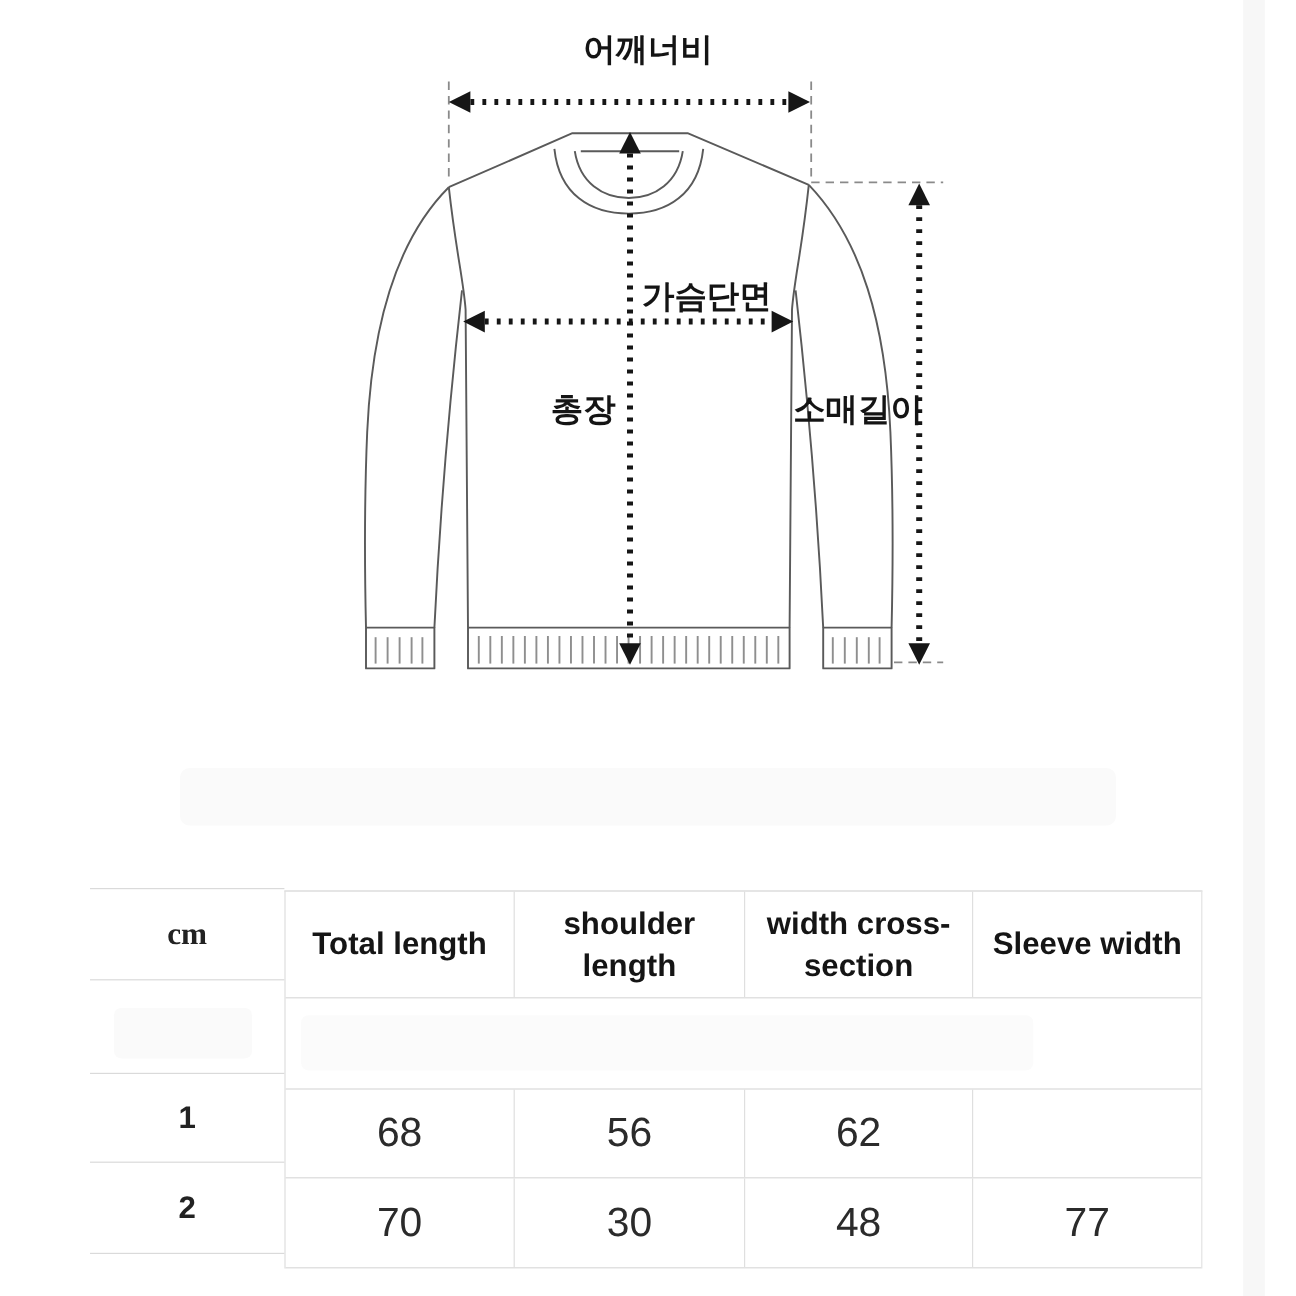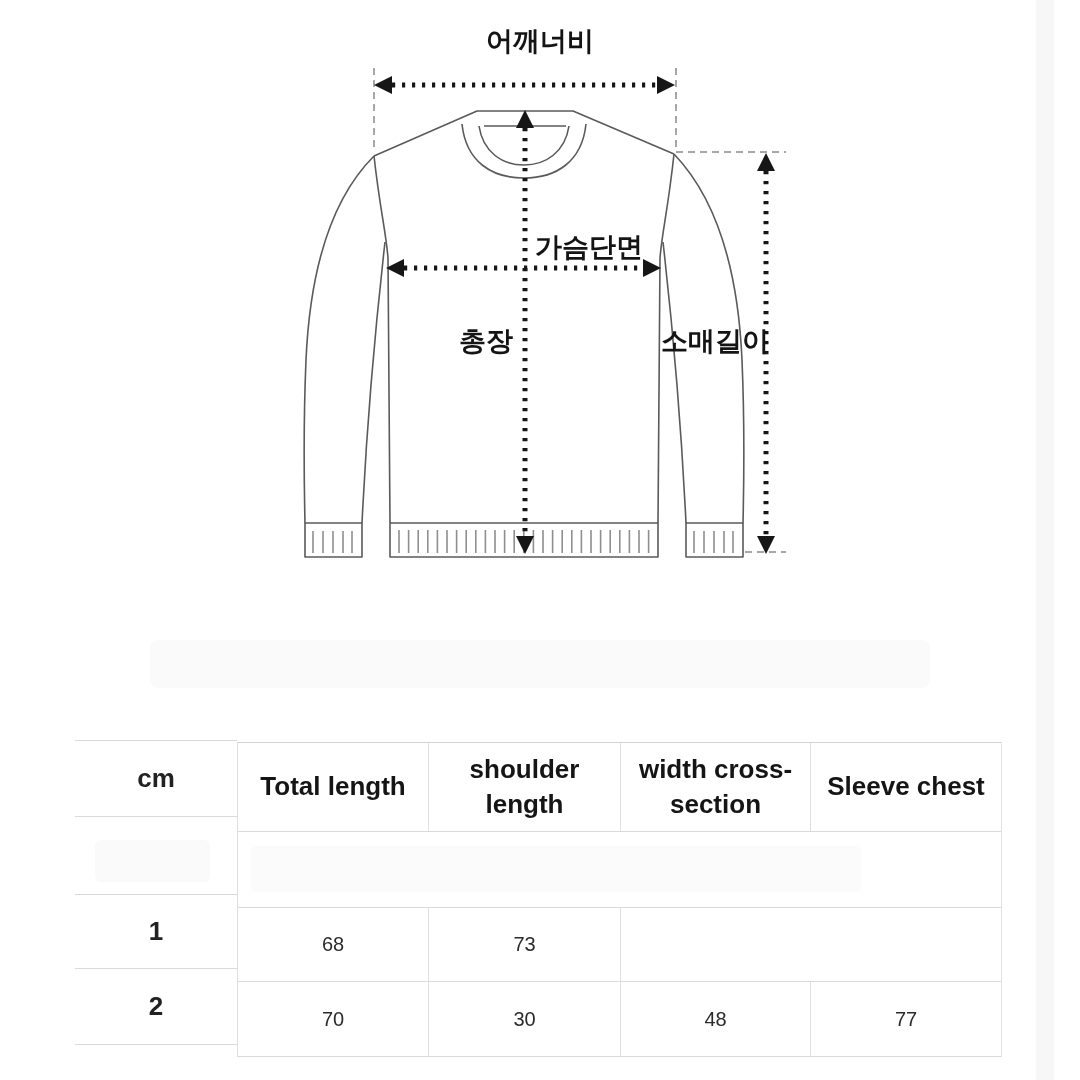--- a/index.html
+++ b/index.html
@@ -35,21 +35,21 @@
     box-sizing:border-box;
   }
   .t-row{display:flex;border-bottom:1px solid #dadada;}
   .t-cell{
     display:flex;align-items:center;justify-content:center;text-align:center;
     box-sizing:border-box;
   }
   .t-cell.divided{border-right:1px solid #dfdfdf;}
   .t-row.header .t-cell{font-weight:700;font-size:26px;line-height:1.35;color:#151515;}
   .t-cell.big-head{font-size:30px;}
-  .t-row.data .t-cell{font-weight:400;font-size:20px;color:#2b2b2b;}
+  .t-row.data .t-cell{font-weight:400;font-size:34px;color:#2b2b2b;}
   .w1{width:191px;} .w2{width:192px;} .w3{width:190px;} .w4{width:190px;}
   .empty-cell{position:relative;width:100%;}
   .redact{position:absolute;background:#fafafa;border-radius:6px;}
   
   .scroll-track{
     position:absolute;top:0;height:1080px;background:#f7f7f7;
   }
 </style>
 </head>
 <body>
@@ -144,45 +144,46 @@
 
   <text class="ko-label" x="540" y="50" text-anchor="middle">어깨너비</text>
   <text class="ko-label" x="589" y="256" text-anchor="middle">가슴단면</text>
   <text class="ko-label" x="486" y="350" text-anchor="middle">총장</text>
   <text class="ko-label" x="715" y="350" text-anchor="middle">소매길이</text>
 </svg>
 
 <div class="faint-band" style="left:150px;top:640px;width:780px;height:48px;"></div>
 
 <div class="cm-col">
-  <div class="cm-cell" style="height:75px;">cm</div>
+  <div class="cm-cell" style="height:75px;font-family:Liberation Serif, serif;">cm</div>
   <div class="cm-cell" style="height:77px;position:relative;">
     <span class="redact" style="left:20px;top:23px;width:115px;height:42px;"></span>
   </div>
   <div class="cm-cell" style="height:73px;">1</div>
   <div class="cm-cell" style="height:75px;">2</div>
 </div>
 
 <div class="data-table">
   <div class="t-row header" style="height:88px;">
     <div class="t-cell w1 divided big-head">Total length</div>
     <div class="t-cell w2 divided">shoulder length</div>
     <div class="t-cell w3 divided">width cross-section</div>
-    <div class="t-cell w4">Sleeve chest</div>
+    <div class="t-cell w4">Sleeve width</div>
   </div>
 
   <div class="t-row" style="height:75px;">
     <div class="empty-cell">
       <span class="redact" style="left:13px;top:14px;width:610px;height:46px;background:#fbfbfb;"></span>
     </div>
   </div>
 
   <div class="t-row data" style="height:73px;">
     <div class="t-cell w1 divided">68</div>
-    <div class="t-cell w2 divided">73</div>
+    <div class="t-cell w2 divided">56</div>
+    <div class="t-cell w3 divided">62</div>
   </div>
 
   <div class="t-row data" style="height:74px;">
     <div class="t-cell w1 divided">70</div>
     <div class="t-cell w2 divided">30</div>
     <div class="t-cell w3 divided">48</div>
     <div class="t-cell w4">77</div>
   </div>
 </div>
 

